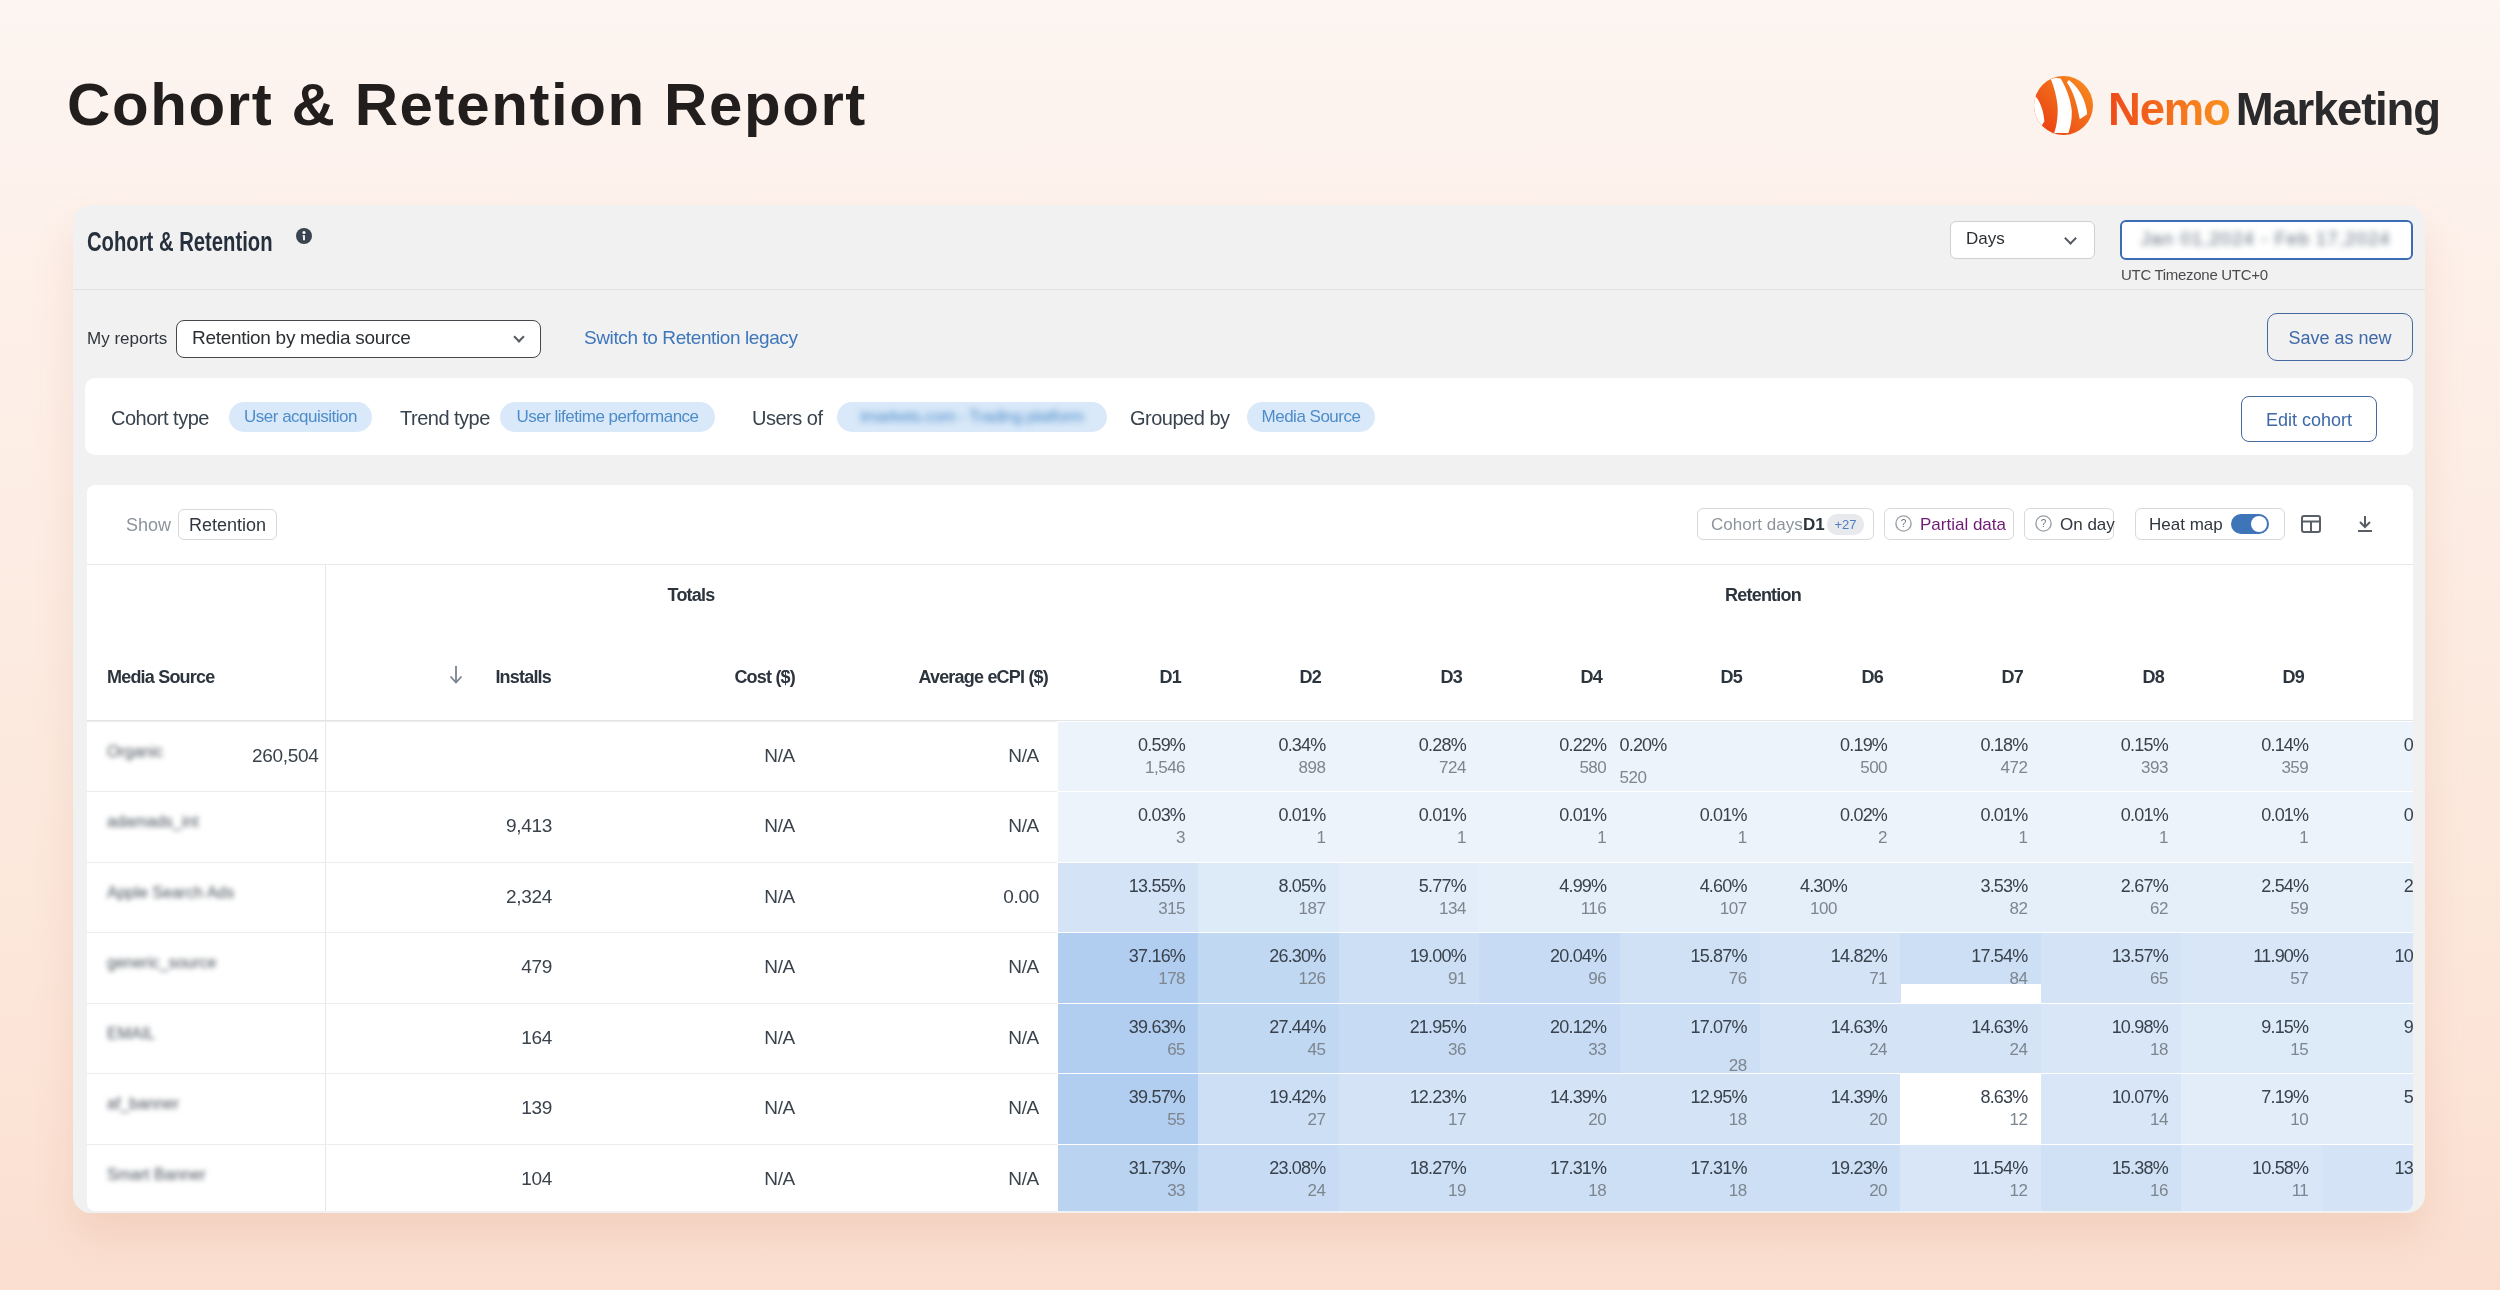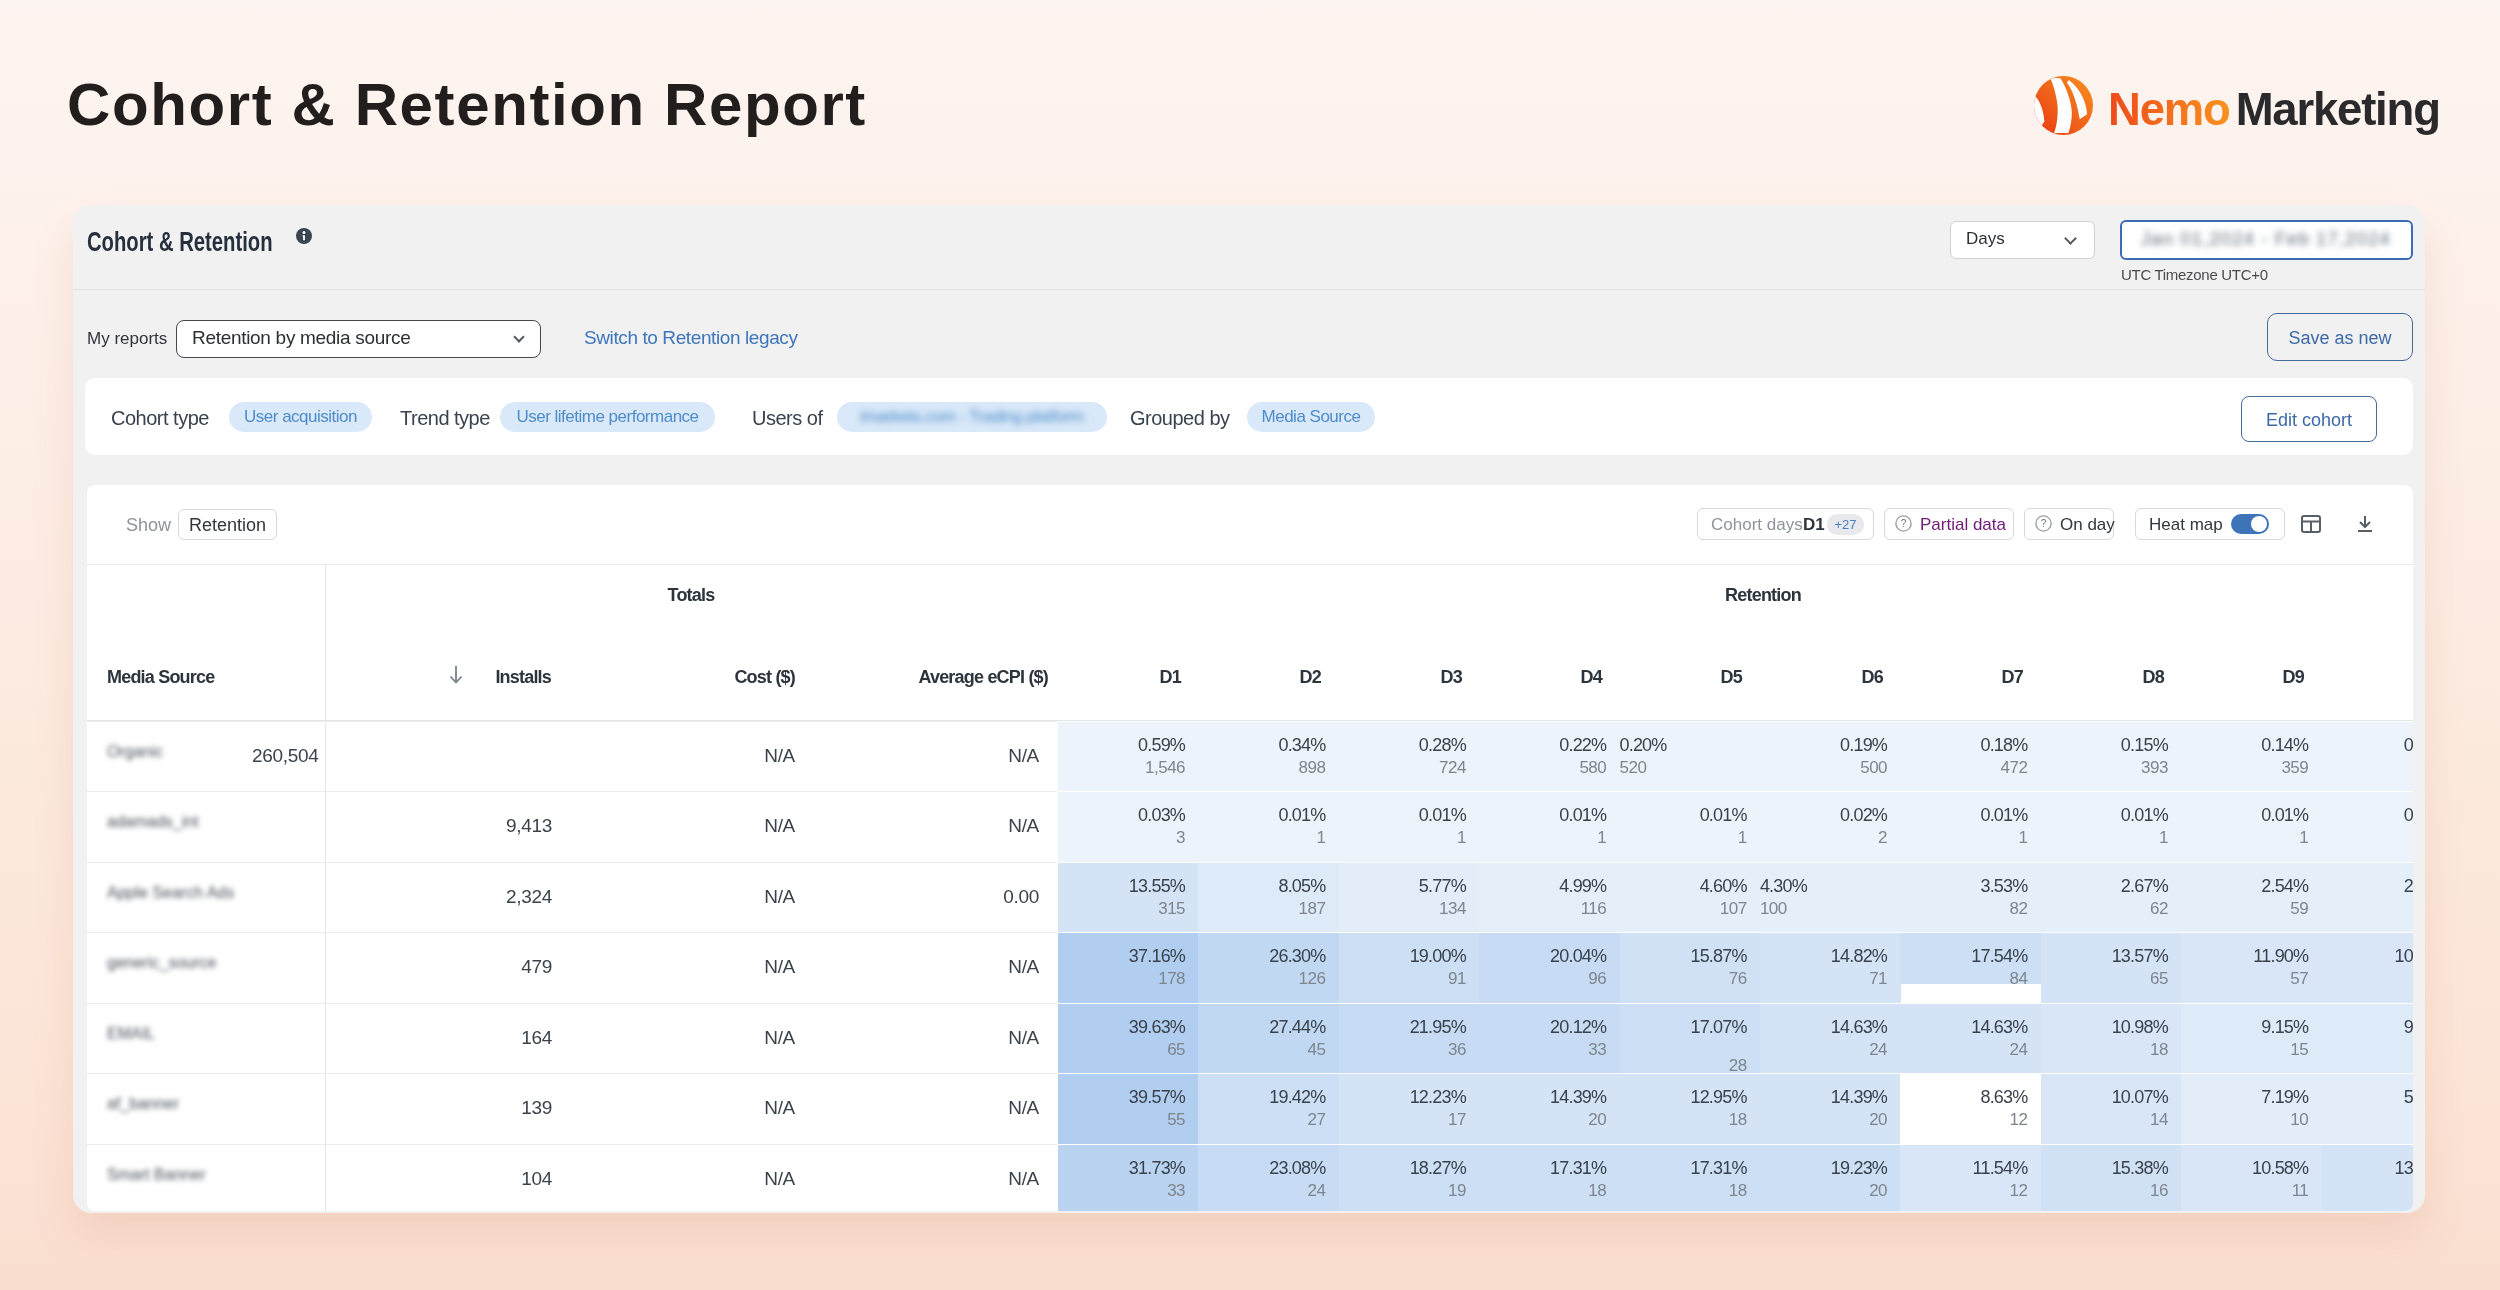--- a/index.html
+++ b/index.html
@@ -155,21 +155,21 @@
 <div class="tb" style="left:1251.7px;top:236.5px;width:141.2px;height:69.5px;background:rgb(236,243,251);text-align:right;padding:13px 14px 0 0">
       <div class="pct">0.28%</div>
       <div class="cnt" style="margin-top:2px">724</div>
     </div>
 <div class="tb" style="left:1392.1px;top:236.5px;width:141.2px;height:69.5px;background:rgb(236,243,251);text-align:right;padding:13px 14px 0 0">
       <div class="pct">0.22%</div>
       <div class="cnt" style="margin-top:2px">580</div>
     </div>
 <div class="tb" style="left:1532.5px;top:236.5px;width:141.2px;height:69.5px;background:rgb(236,243,251);text-align:left;padding:13px 14px 0 0">
       <div class="pct">0.20%</div>
-      <div class="cnt" style="margin-top:2px">520</div>
+      <div class="cnt" style="margin-top:12px">520</div>
     </div>
 <div class="tb" style="left:1672.9px;top:236.5px;width:141.2px;height:69.5px;background:rgb(236,243,251);text-align:right;padding:13px 14px 0 0">
       <div class="pct">0.19%</div>
       <div class="cnt" style="margin-top:2px">500</div>
     </div>
 <div class="tb" style="left:1813.3px;top:236.5px;width:141.2px;height:69.5px;background:rgb(236,243,251);text-align:right;padding:13px 14px 0 0">
       <div class="pct">0.18%</div>
       <div class="cnt" style="margin-top:2px">472</div>
     </div>
 <div class="tb" style="left:1953.7px;top:236.5px;width:141.2px;height:69.5px;background:rgb(236,243,251);text-align:right;padding:13px 14px 0 0">
@@ -247,21 +247,21 @@
       <div class="cnt" style="margin-top:2px">134</div>
     </div>
 <div class="tb" style="left:1392.1px;top:377.5px;width:141.2px;height:69.5px;background:rgb(229,239,250);text-align:right;padding:13px 14px 0 0">
       <div class="pct">4.99%</div>
       <div class="cnt" style="margin-top:2px">116</div>
     </div>
 <div class="tb" style="left:1532.5px;top:377.5px;width:141.2px;height:69.5px;background:rgb(229,239,250);text-align:right;padding:13px 14px 0 0">
       <div class="pct">4.60%</div>
       <div class="cnt" style="margin-top:2px">107</div>
     </div>
-<div class="tb" style="left:1672.9px;top:377.5px;width:141.2px;height:69.5px;background:rgb(229,239,250);text-align:left;padding:13px 14px 0 0">
+<div class="tb" style="left:1672.9px;top:377.5px;width:141.2px;height:69.5px;background:rgb(229,239,250);text-align:center;padding:13px 14px 0 0">
       <div class="pct">4.30%</div>
       <div class="cnt" style="margin-top:2px">100</div>
     </div>
 <div class="tb" style="left:1813.3px;top:377.5px;width:141.2px;height:69.5px;background:rgb(229,239,250);text-align:right;padding:13px 14px 0 0">
       <div class="pct">3.53%</div>
       <div class="cnt" style="margin-top:2px">82</div>
     </div>
 <div class="tb" style="left:1953.7px;top:377.5px;width:141.2px;height:69.5px;background:rgb(229,239,250);text-align:right;padding:13px 14px 0 0">
       <div class="pct">2.67%</div>
       <div class="cnt" style="margin-top:2px">62</div>

